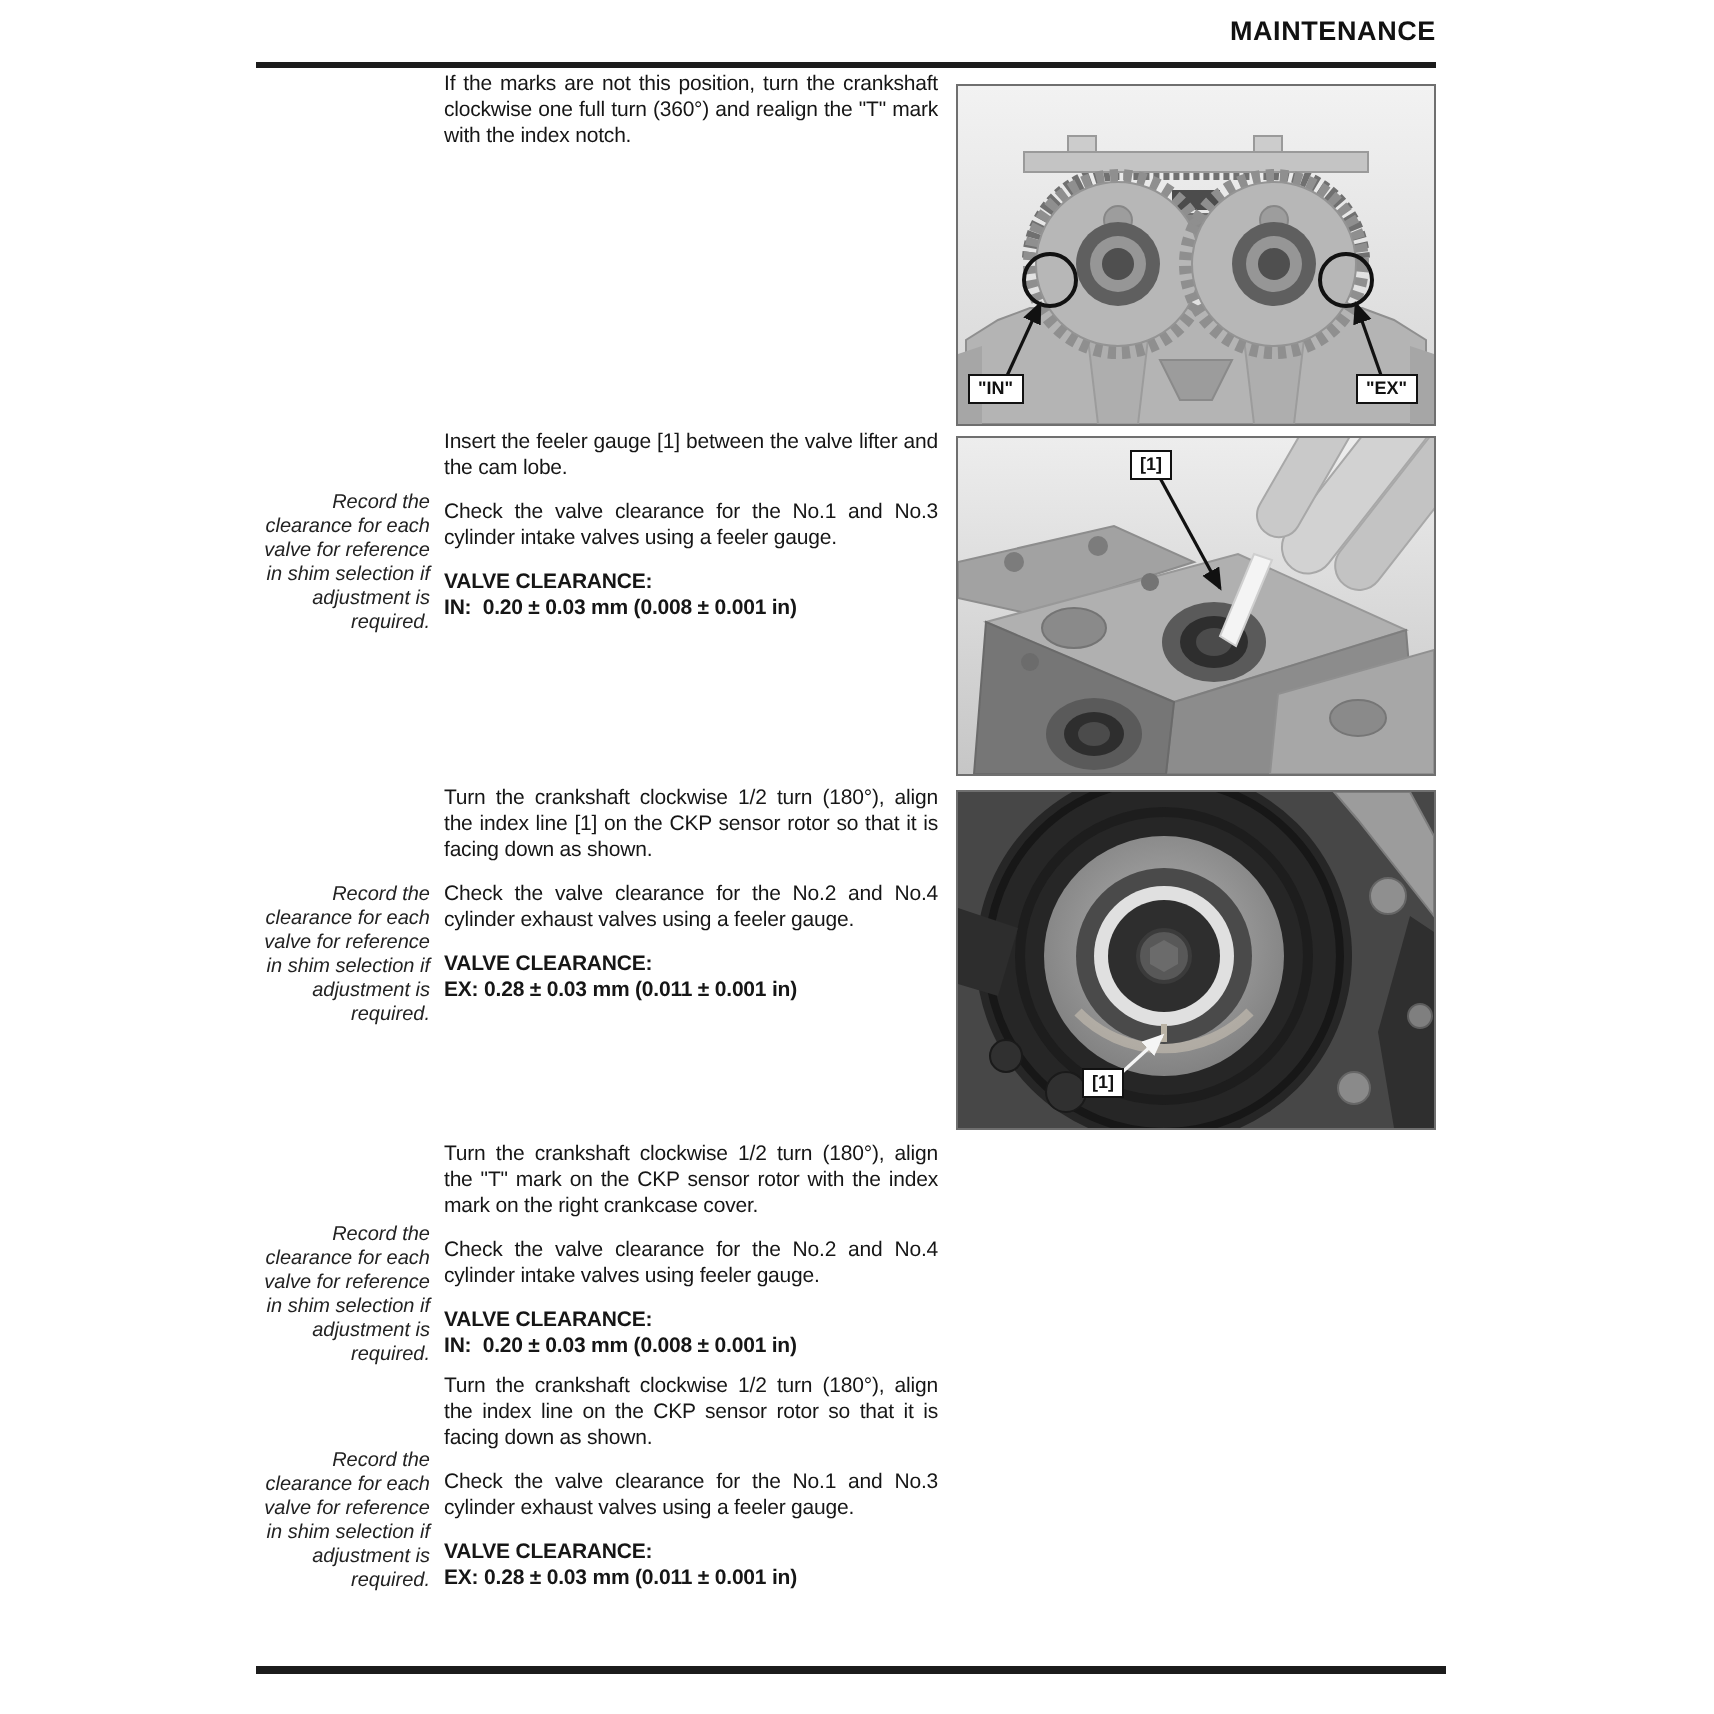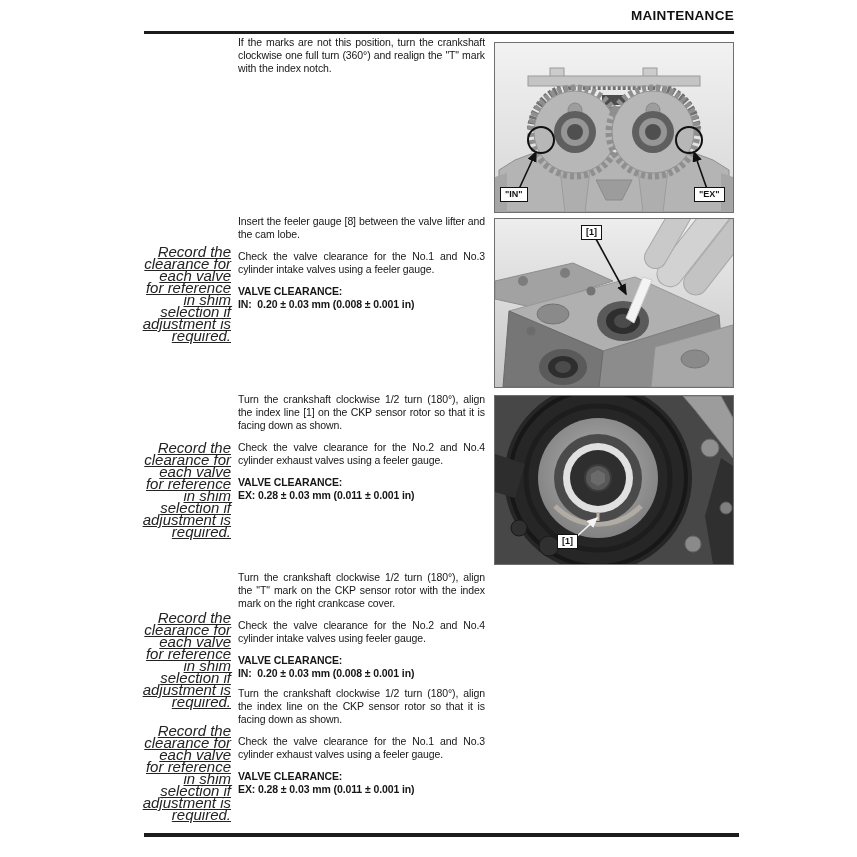--- a/index.html
+++ b/index.html
@@ -1,18 +1,18 @@
 <!DOCTYPE html>
 <html><head>
 <meta charset="utf-8">
 <style>
   html,body { margin:0; padding:0; background:#ffffff; }
   .page {
     position:relative; width:784px; height:857px; background:#ffffff;
-    font-family:"Liberation Sans", sans-serif; color:#1a1a1a; overflow:hidden;margin-left:16px;
+    font-family:"Liberation Sans", sans-serif; color:#1a1a1a; overflow:hidden;
   }
   
   .page-title {
     position:absolute; top:8px; left:128px; width:590px;
     text-align:right; font-weight:bold; font-size:13.5px; letter-spacing:.3px; color:#111;
   }
   .rule { position:absolute; background:#1c1c1c; }
   .top-rule    { left:128px; top:31px;  width:590px; height:3px; }
   .bottom-rule { left:128px; top:833px; width:595px; height:4px; }
 
@@ -20,21 +20,21 @@
   .text-col { position:absolute; left:222px; width:247px; }
   .text-col p {
     margin:0 0 9px 0; text-align:justify;
     font-size:10.5px; line-height:13px; letter-spacing:-0.1px; color:#161616;
   }
   .spec-heading { font-weight:bold; margin:3px 0 0 0 !important; text-align:center; }
   .spec-value   { font-weight:bold; margin:0 !important; text-align:right; white-space:pre-wrap; }
 
   .margin-note {
     position:absolute; left:123px; width:92px;
-    font-style:italic; font-size:15px; line-height:12px; text-align:right; color:#222;text-decoration:underline;
+    font-style:italic; font-size:10px; line-height:12px; text-align:right; color:#222;
   }
 
   
   .figure {
     position:absolute; left:478px; width:240px;
     border:1px solid #6f6f6f; background:#e8e8e8; box-sizing:border-box;
   }
   .figure svg { display:block; }
   .callout {
     position:absolute; background:#ffffff; border:1px solid #111;
@@ -106,21 +106,21 @@
 
       <line x1="24" y1="146" x2="41" y2="109" stroke="#111" stroke-width="1.6" marker-end="url(#ah1)"></line>
       <line x1="212" y1="146" x2="199" y2="109" stroke="#111" stroke-width="1.6" marker-end="url(#ah1)"></line>
     </svg>
     <div class="callout" style="left:5px;  top:144px;">"IN"</div>
     <div class="callout" style="left:199px; top:144px;">"EX"</div>
   </div>
 
   <div class="margin-note" style="top:246px;">Record the clearance for each valve for reference in shim selection if adjustment is required.</div>
   <div class="text-col" style="top:215px;">
-    <p>Insert the feeler gauge [8] between the valve lifter and the cam lobe.</p>
+    <p>Insert the feeler gauge [1] between the valve lifter and the cam lobe.</p>
     <p>Check the valve clearance for the No.1 and No.3 cylinder intake valves using a feeler gauge.</p>
     <p class="spec-heading">VALVE CLEARANCE:</p>
     <p class="spec-value">IN:  0.20 ± 0.03 mm (0.008 ± 0.001 in)</p>
   </div>
 
   <div class="figure" style="top:218px; height:170px;">
     <svg width="238" height="168" viewBox="0 0 238 168">
       <defs>
         <linearGradient id="f2bg" x1="0" y1="0" x2="0" y2="1">
           <stop offset="0" stop-color="#ededed"></stop>

